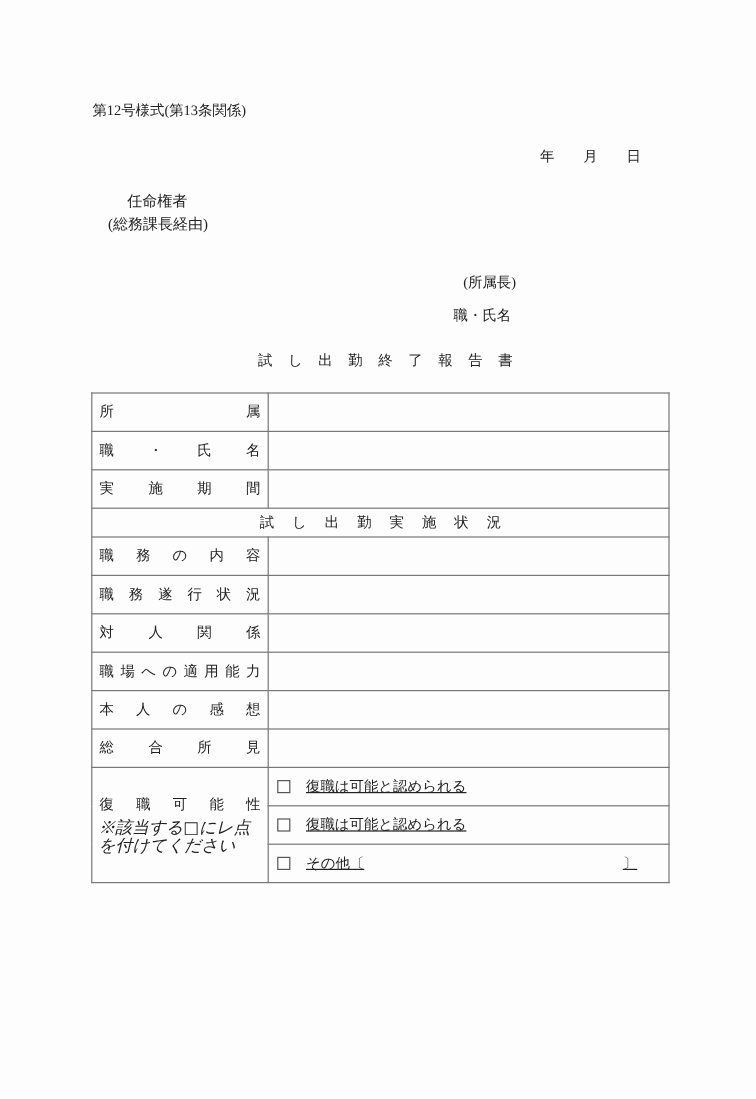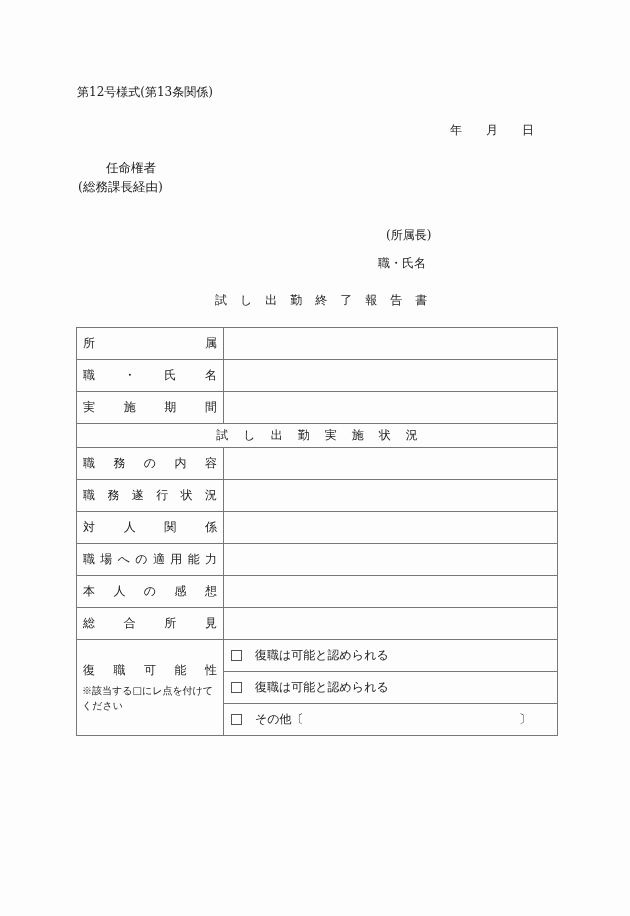--- a/index.html
+++ b/index.html
@@ -1,48 +1,48 @@
 <!DOCTYPE html>
 <html><head>
 <meta charset="utf-8">
 <style>
   html, body { margin: 0; padding: 0; }
   body {
     width: 630px; height: 916px; background: #fdfdfd; position: relative; overflow: hidden;
     font-family: "DejaVu Serif", "Liberation Serif", serif; color: #222;
   }
-  .abs { position: absolute; white-space: nowrap; }
+  .abs { position: absolute; white-space: nowrap; font-family: Liberation Serif, serif; }
   .t12 { font-size: 12px; }
   .t13 { font-size: 12.5px; }
   table.form {
     position: absolute; left: 76px; top: 327px; width: 482px;
     border-collapse: collapse; table-layout: fixed; font-size: 12px;
   }
   table.form td { border: 1px solid #777; padding: 0; height: 31px; vertical-align: middle; }
   td.label { width: 146px; }
   .dist { display: flex; justify-content: space-between; padding: 0 6px 0 6px; }
   .section { text-align: center; height: 23px !important; }
   .section .dist { justify-content: center; gap: 15px; }
-  .opt { padding-left: 7px; display: flex; align-items: center; }
+  .opt { padding-left: 7px; display: flex; align-items: center; text-decoration: underline; }
   .box { display: inline-block; width: 9px; height: 9px; border: 1px solid #555; margin-right: 13px; }
   .bracket-r { margin-left: auto; margin-right: 26px; }
-  .note { padding: 4px 6px 0 5px; font-size: 10px; line-height: 15px; white-space: normal; }
+  .note { padding: 4px 6px 0 5px; font-size: 14px; line-height: 15px; white-space: normal; font-style: italic; }
   td.rs { vertical-align: top; padding-top: 10px; }
 </style>
 </head>
 <body>
 
 <div class="abs t12" style="left:77px; top:84px;">第12号様式(第13条関係)</div>
 
 <div class="abs t12" style="left:450px; top:122px;">年</div>
 <div class="abs t12" style="left:486px; top:122px;">月</div>
 <div class="abs t12" style="left:522px; top:122px;">日</div>
 
 <div class="abs t13" style="left:106px; top:160px;">任命権者</div>
-<div class="abs t13" style="left:78px; top:179px;">(総務課長経由)</div>
+<div class="abs t13" style="left:90px; top:179px;">(総務課長経由)</div>
 
 <div class="abs t12" style="left:386px; top:227px;">(所属長)</div>
 <div class="abs t12" style="left:366px; top:255px;margin-left:12px;">職・氏名</div>
 
 <div class="abs t12" style="left:215px; top:292px; display:flex; gap:13px;">
   <span>試</span>
   <span>し</span>
   <span>出</span>
   <span>勤</span>
   <span>終</span>

